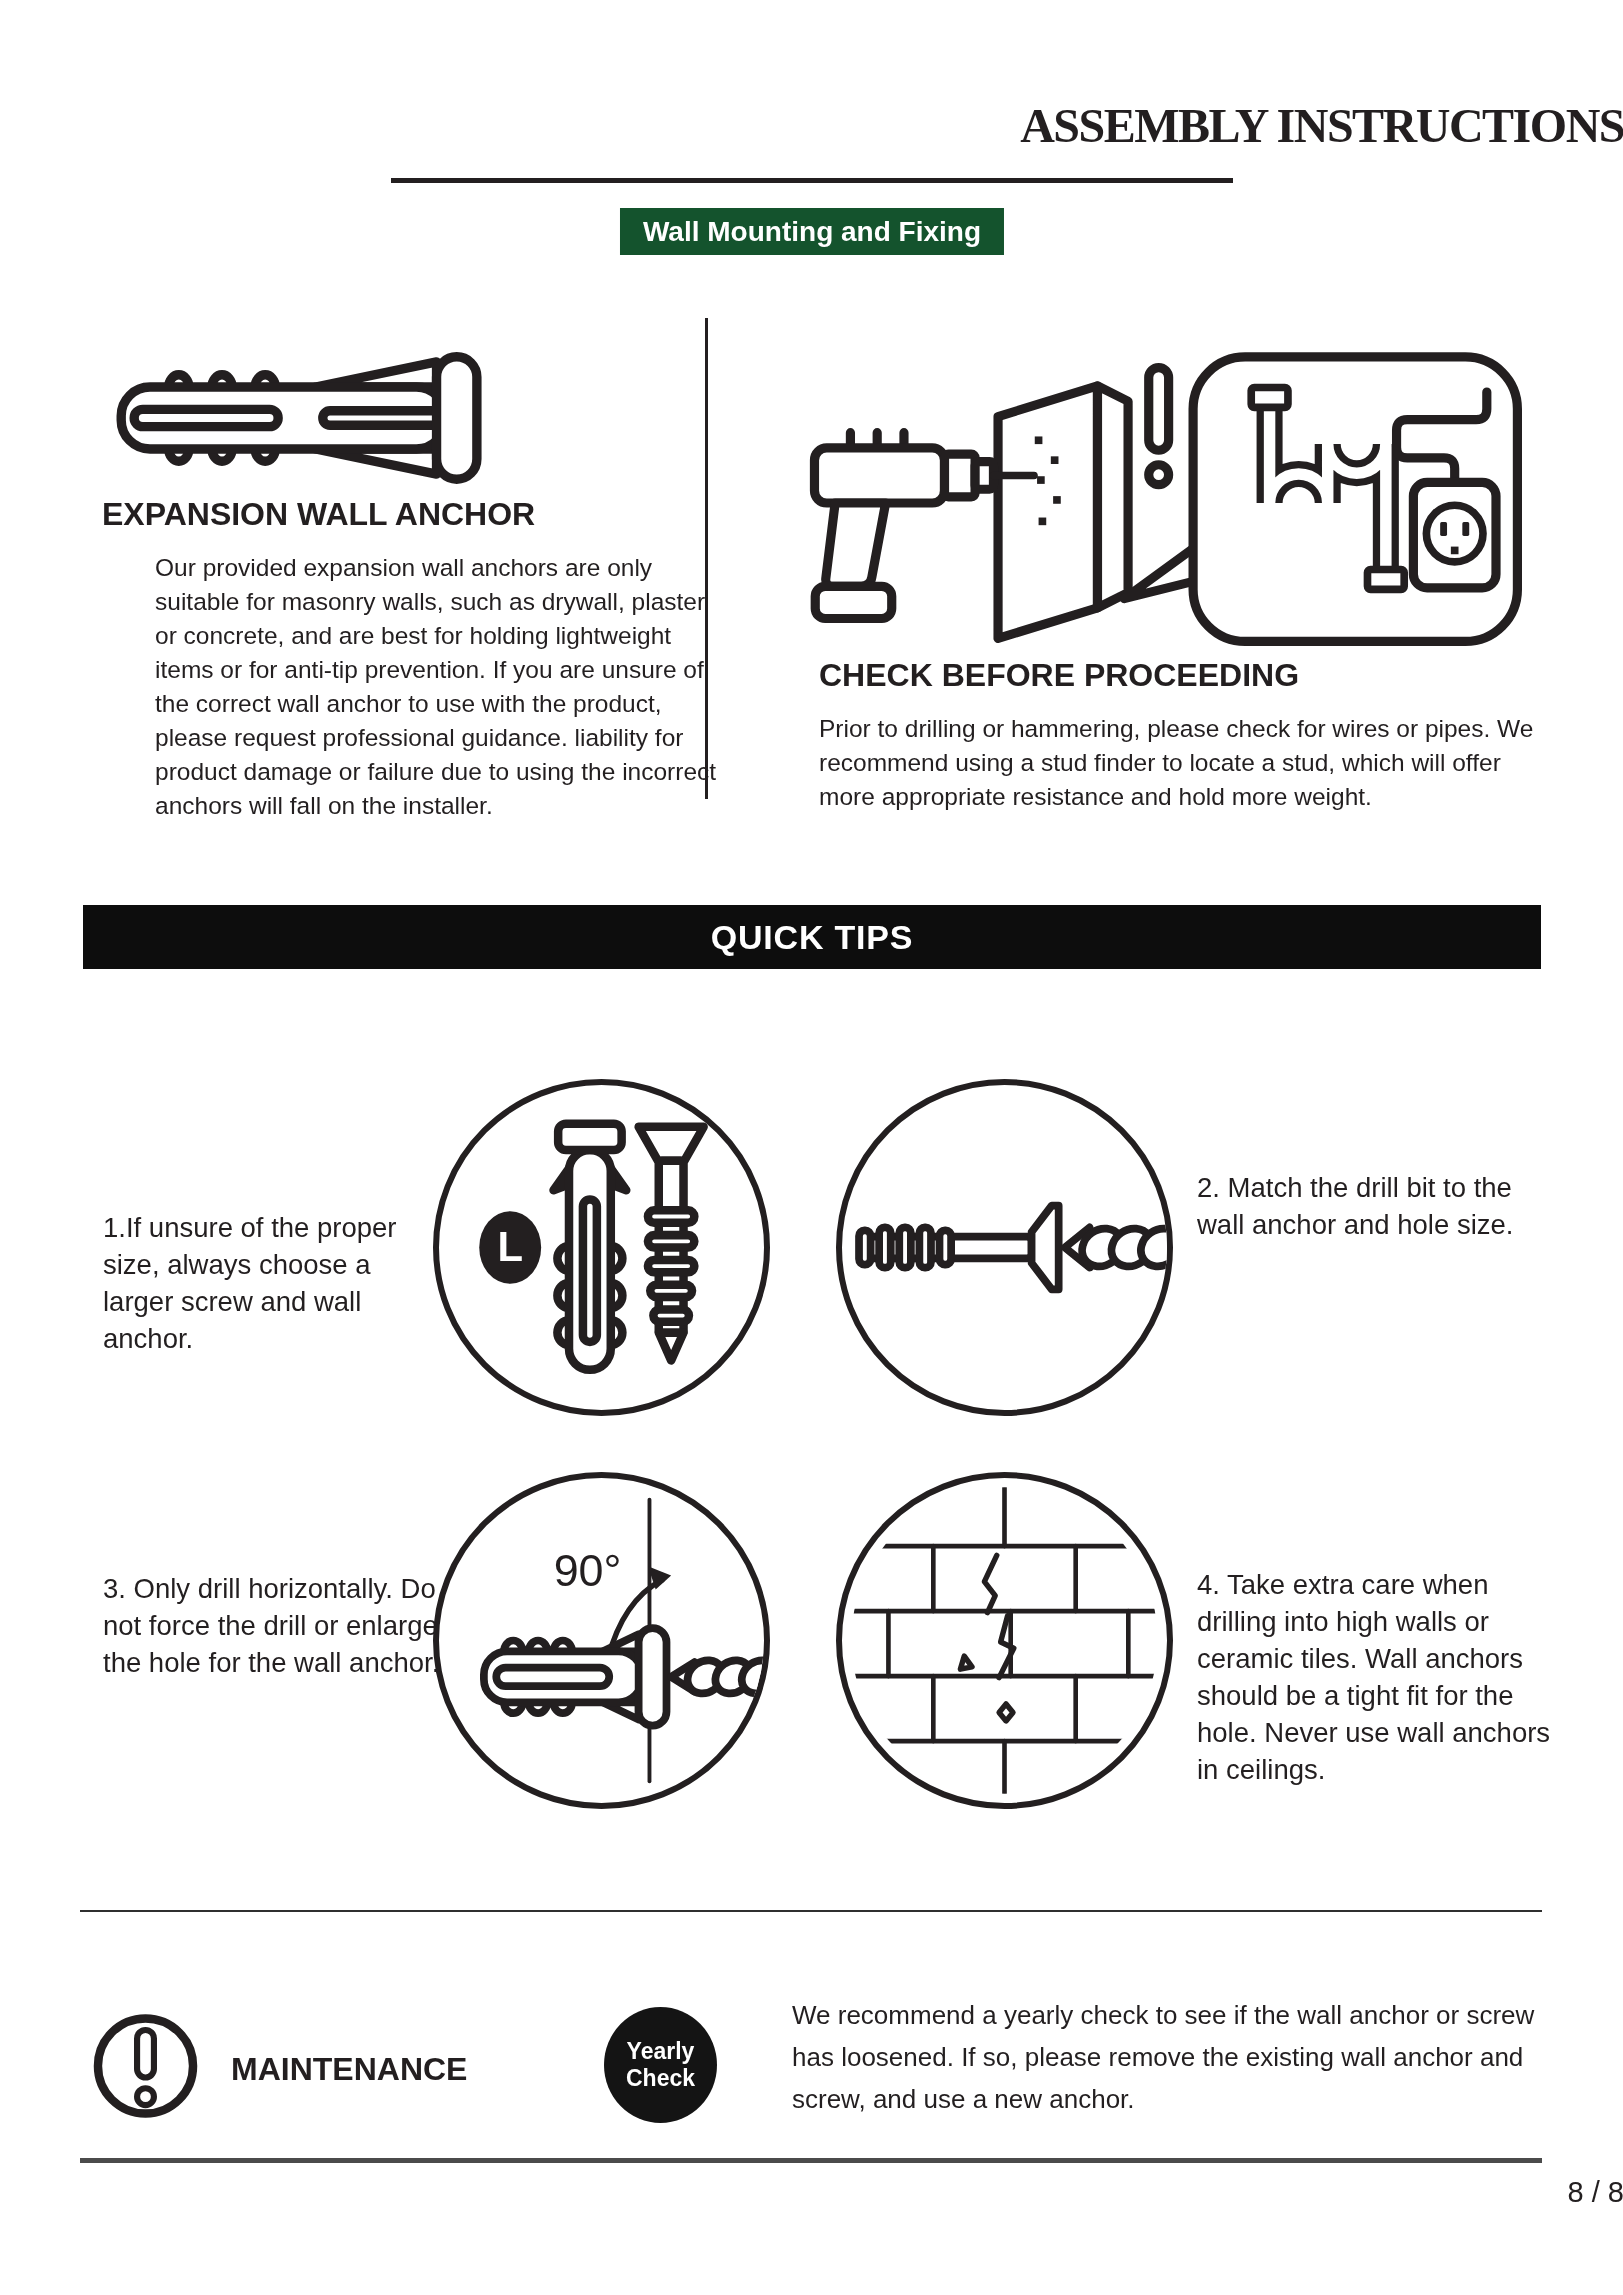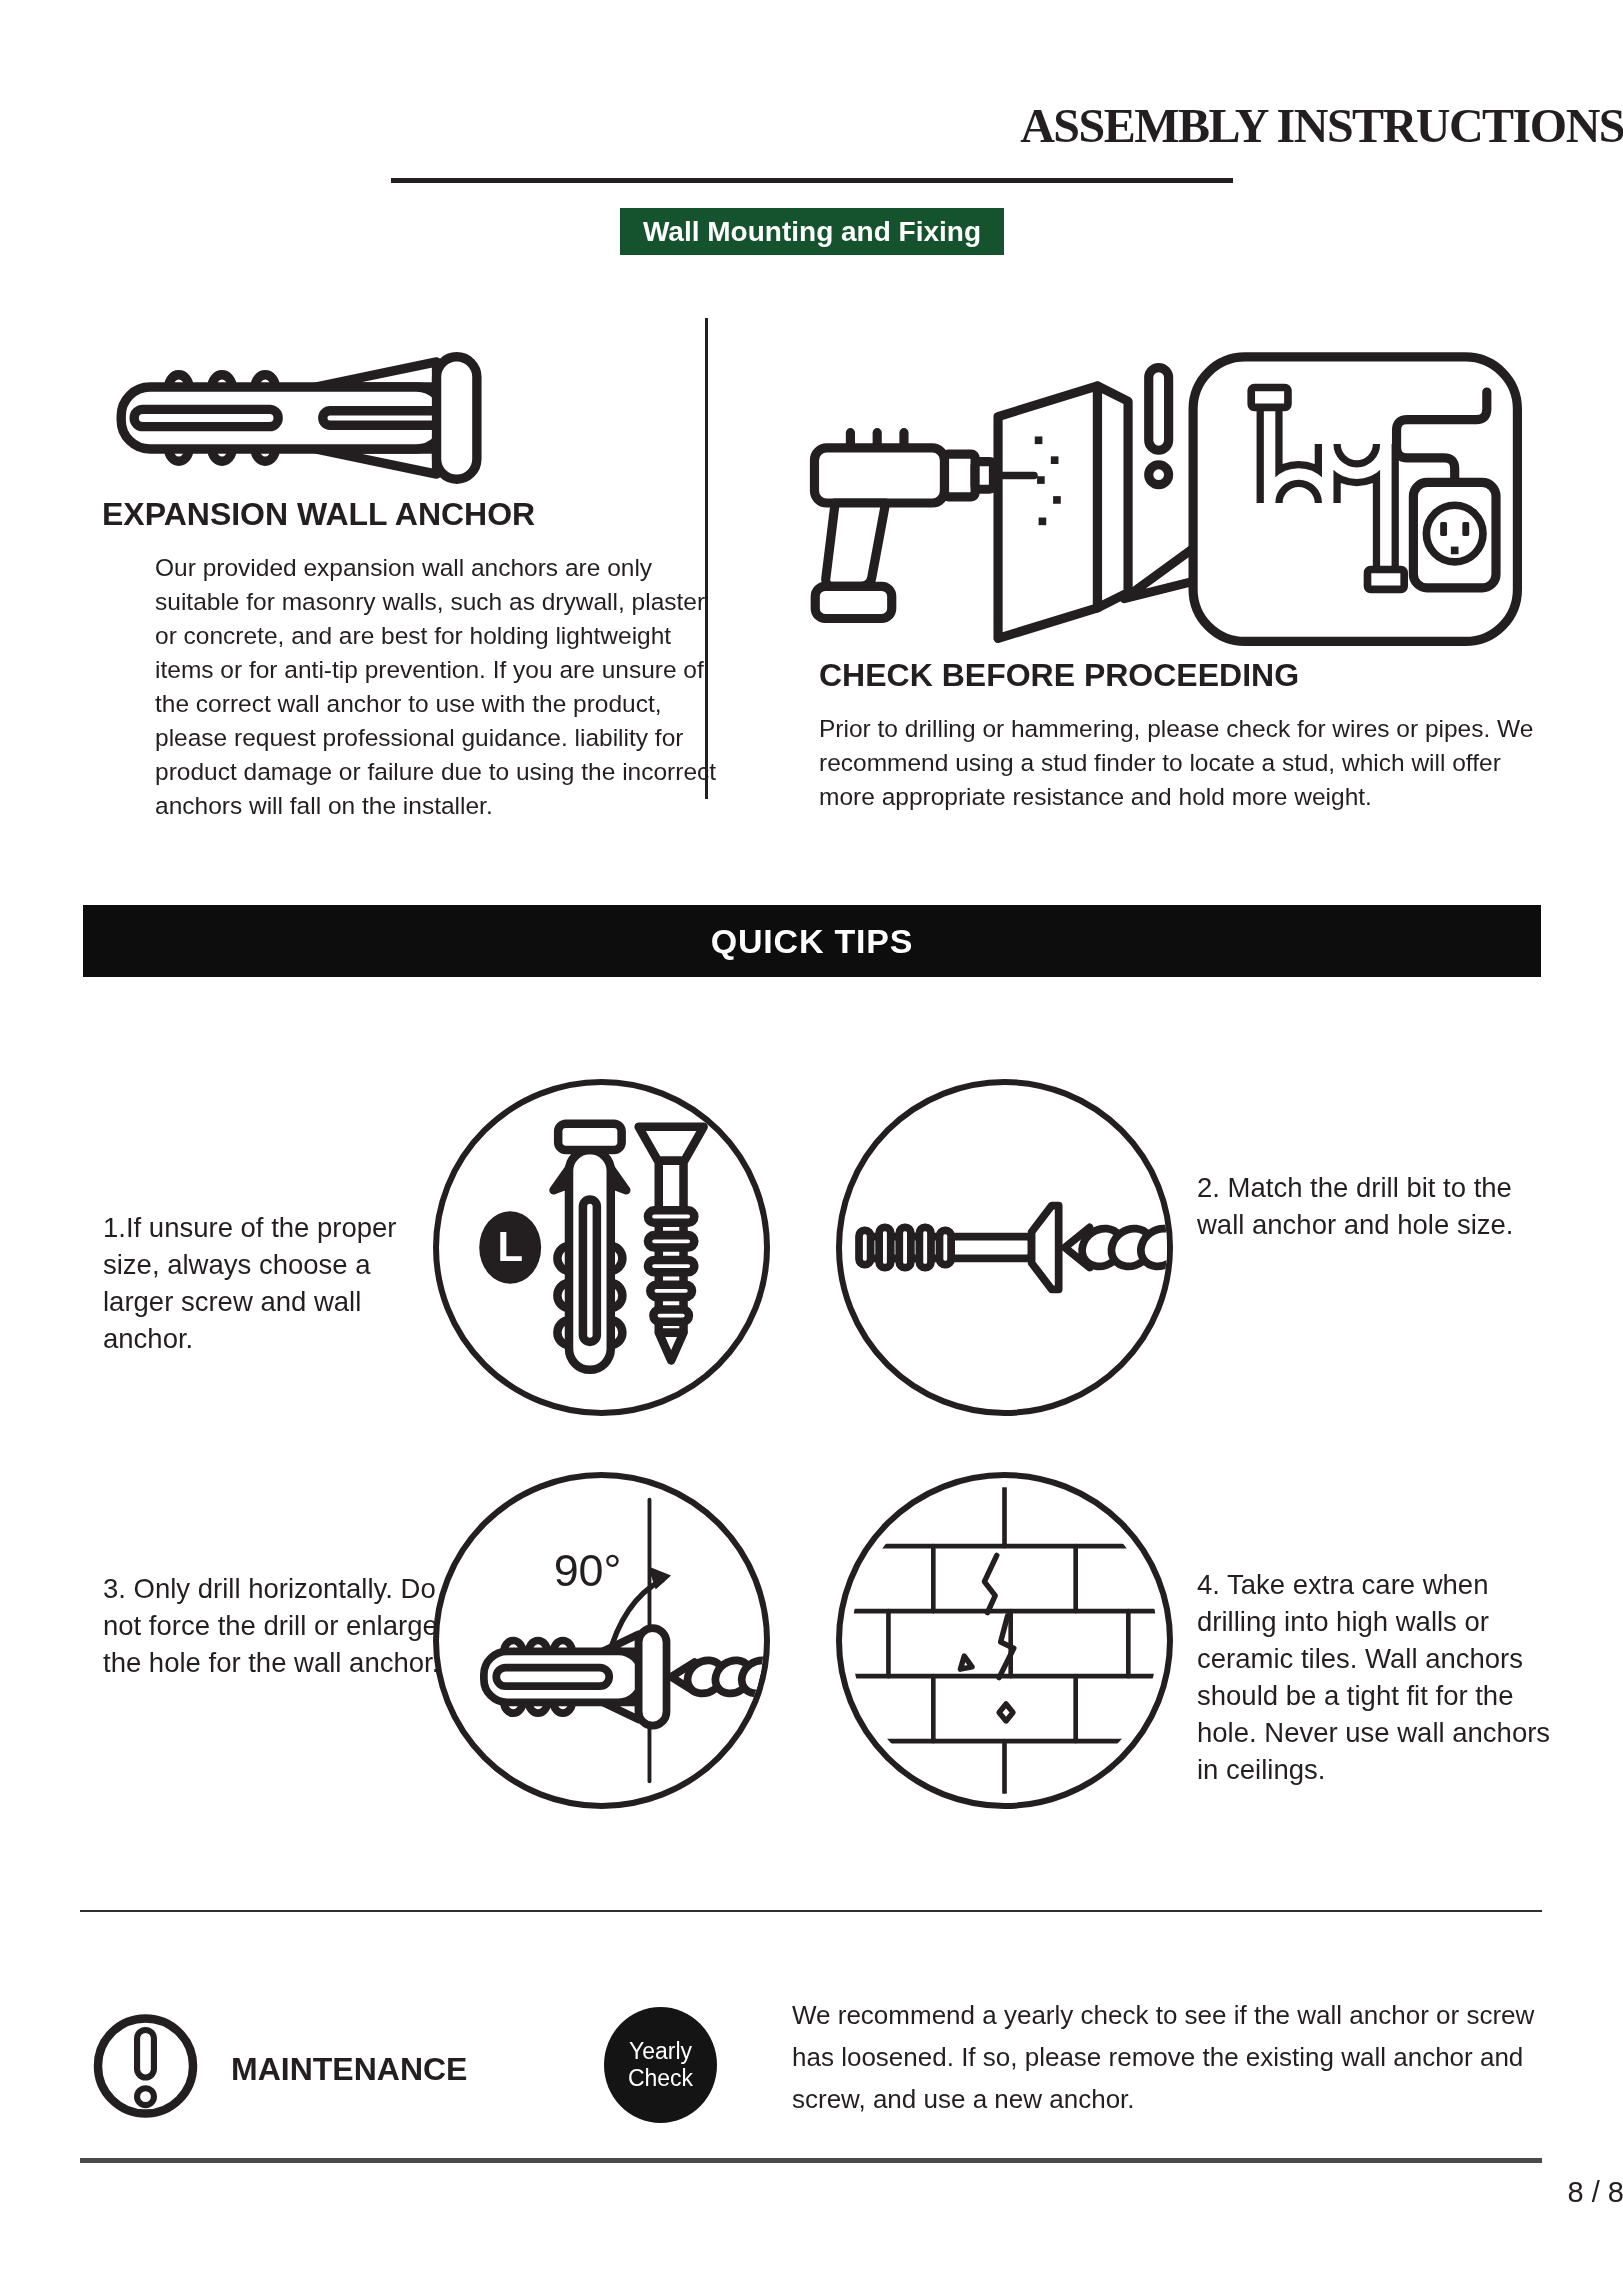--- a/index.html
+++ b/index.html
@@ -20,42 +20,42 @@
   .anchor-icon   { left:98px;  top:346px; width:392px; height:144px; }
   .section-heading { font-size:32px; font-weight:bold; white-space:nowrap; }
   .anchor-heading  { left:102px;  top:496px; }
   .body-text { font-size:24.5px; line-height:34px; }
   .anchor-body { left:118px;  top:551px; width:574px;margin-left:37px; }
   .column-divider { left:705px; top:318px; width:3.1px; height:481px; background:#231f20; }
   .drill-icon { left:803px; top:346px; width:719px; height:314px; }
   .check-heading { left:819px; top:657px; }
   .check-body { left:819px; top:712px; width:715px; }
   
-  .quick-tips-banner { left:83px; top:905px; width:1458px; height:72px;
+  .quick-tips-banner { left:83px; top:905px; width:1458px; height:64px;
     background:#0d0d0d; color:#fff; display:flex; align-items:center; justify-content:center;
     font-size:34px; font-weight:bold; letter-spacing:0.8px; }
   .tip-circle { width:337px; height:337px; border:6.9px solid #231f20; border-radius:50%;
     overflow:hidden; background:#fff; }
   .tc1 { left:433px;  top:1079px; }
   .tc2 { left:836px; top:1079px; }
   .tc3 { left:433px;  top:1472px; }
   .tc4 { left:836px; top:1472px; }
   .tip-circle svg { width:100%; height:100%; display:block; }
   .tip-text { font-size:27.5px; line-height:37px; }
   .tt1 { left:103px;  top:1165px; width:344px;margin-top:44px; }
   .tt2 { left:1197px; top:1169px; width:360px; }
   .tt3 { left:103px;  top:1570px; width:356px; }
   .tt4 { left:1197px; top:1566px; width:367px; }
   
   .section-divider { left:80px; top:1910px; width:1462px; height:2.3px; background:#2f2f2f; }
   .warn-icon { left:88px; top:2008px; width:115px; height:116px; }
   .maint-heading { left:231px; top:2051px; }
   .yearly-badge { left:604px; top:2007px; width:113px; height:116px; background:#141414;
     border-radius:50%; color:#fff; display:flex; flex-direction:column;
-    align-items:center; justify-content:center; font-size:23px; font-weight:normal; line-height:27.5px; }
+    align-items:center; justify-content:center; font-size:23px; font-weight:bold; line-height:27.5px; }
   .maint-body { left:792px; top:1994px; width:758px; font-size:26px; line-height:42px; }
   
   .footer-line { left:80px; top:2158px; width:1462px; height:4.6px; background:#4b4b4b; }
   .page-number { top:2176px; left:0; width:100%; text-align:right; font-size:29px; }
   svg .ln { fill:none; stroke:#231f20; stroke-linecap:round; stroke-linejoin:round; }
   svg .fw { fill:#ffffff; stroke:#231f20; stroke-linecap:round; stroke-linejoin:round; }
   svg .fb { fill:#231f20; stroke:none; }
 </style>
 </head>
 <body>

